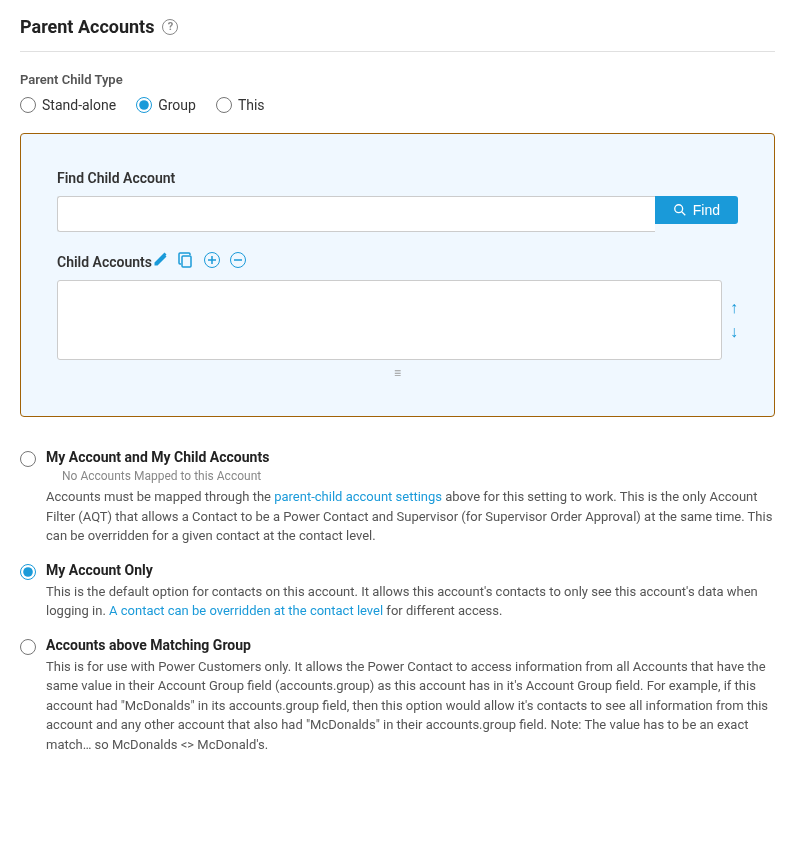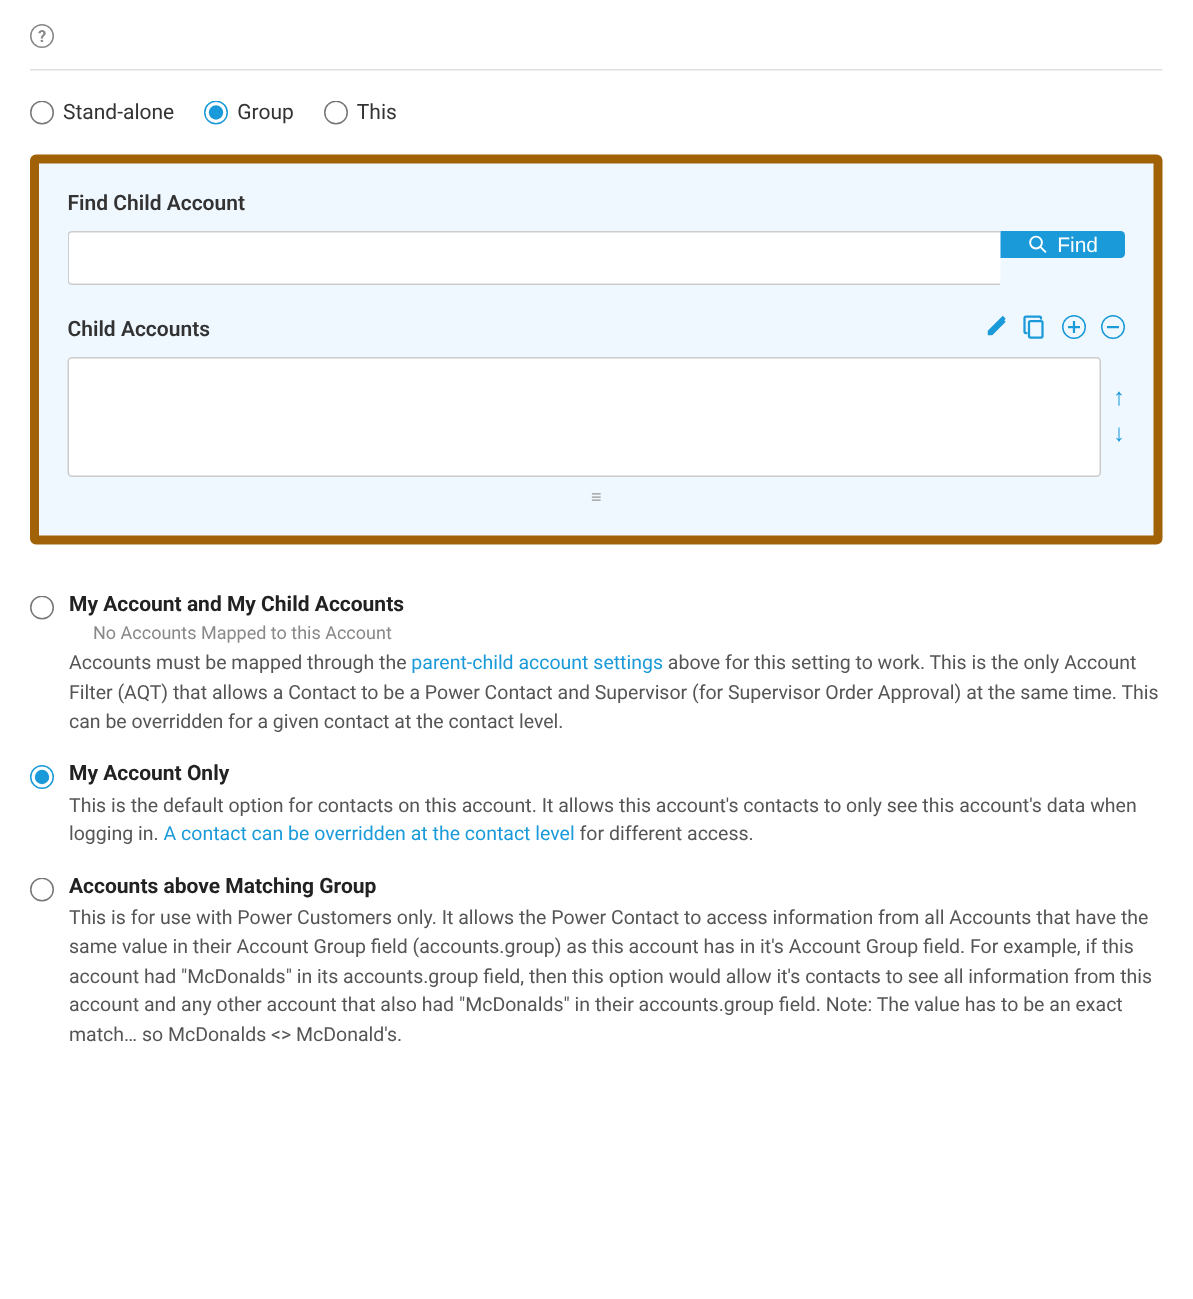--- a/index.html
+++ b/index.html
@@ -57,23 +57,23 @@
       cursor: pointer;
     }
     .radio-option input[type="radio"] {
       accent-color: #1a9ad9;
       width: 16px;
       height: 16px;
       cursor: pointer;
     }
     .blue-box {
       background: #f0f8ff;
-      border: 6px solid #a16207;
+      border: 1px solid #a16207;
       border-radius: 4px;
-      padding: 19px;
+      padding: 36px;
       margin-bottom: 24px;
     }
     .find-child-label {
       font-size: 14px;
       font-weight: 600;
       color: #333;
       margin-bottom: 10px;
     }
     .search-row {
       display: flex;
@@ -88,32 +88,32 @@
       padding: 0 10px;
       font-size: 14px;
       outline: none;
       border-radius: 3px 0 0 3px;
     }
     .find-button {
       background: #1a9ad9;
       color: #fff;
       border: none;
       padding: 0 18px;
-      height: 18px;
+      height: 28px;
       font-size: 14px;
       cursor: pointer;
       display: flex;
       align-items: center;
       gap: 6px;
       border-radius: 0 3px 3px 0;
     }
     .child-accounts-header {
       display: flex;
       align-items: center;
-      justify-content: space-between;
+      justify-content: flex-start;
       margin-bottom: 8px;
     }
     .child-accounts-label {
       font-size: 14px;
       font-weight: 600;
       color: #333;
     }
     .icon-actions {
       display: flex;
       gap: 10px;
@@ -200,24 +200,26 @@
     .search-icon-svg {
       display: inline-block;
       width: 14px;
       height: 14px;
     }
   </style>
 </head>
 <body>
 
 <div class="page-header">
+  <span class="page-title">Parent Accounts</span>
   <span class="help-icon">?</span>
 </div>
 
 <div>
+  <div class="section-label">Parent Child Type</div>
   <div class="radio-group">
     <label class="radio-option">
       <input type="radio" name="parent_child_type" style="">
       <span>Stand-alone</span>
     </label>
     <label class="radio-option">
       <input type="radio" name="parent_child_type" checked="" style="">
       <span>Group</span>
     </label>
     <label class="radio-option">

